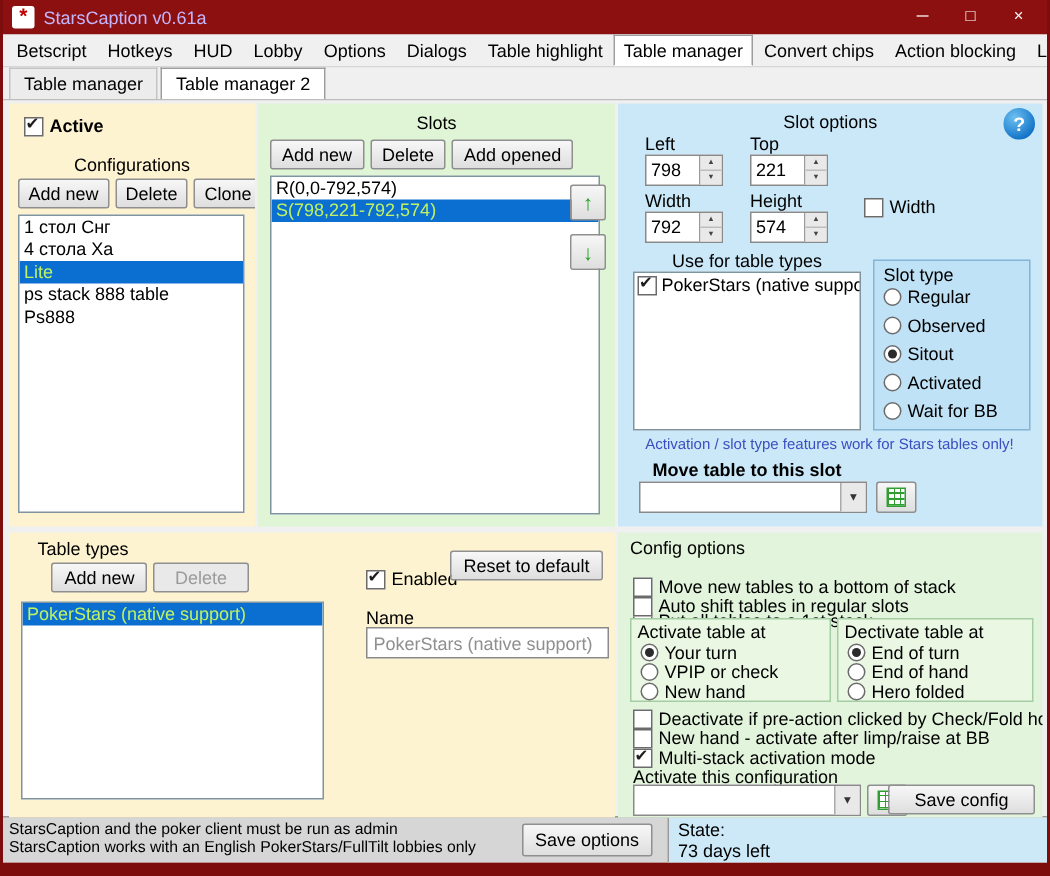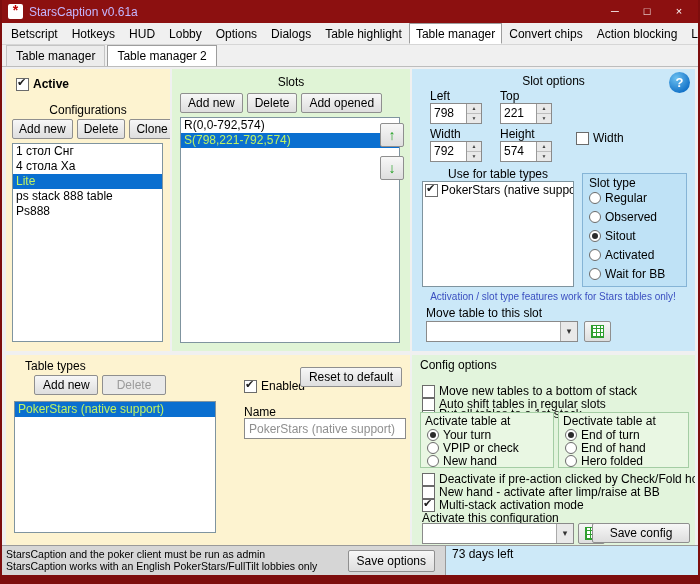--- a/index.html
+++ b/index.html
@@ -81,21 +81,21 @@
   .lbl-top{left:88px;top:20px;}  .sp-top{left:88px;top:34px;}
   .lbl-width{left:18px;top:58px;}.sp-width{left:18px;top:72px;}
   .lbl-height{left:88px;top:58px;}.sp-height{left:88px;top:72px;}
   .so-stack{left:164px;top:62px;}
   .so-usefor{left:10px;top:98px;width:152px;text-align:center;}
   .so-uselist{left:10px;top:112px;width:152px;height:106px;}
   .so-slottype{left:170px;top:104px;width:105px;height:114px;background:#bfe2f6;border:1px solid #85b4d6;}
   .st-title{left:6px;top:2px;}
   .st-r1{left:6px;top:17px;}.st-r2{left:6px;top:36px;}.st-r3{left:6px;top:55px;}.st-r4{left:6px;top:74px;}.st-r5{left:6px;top:93px;}
   .so-note{left:2px;top:222px;width:278px;text-align:center;font-size:10px;color:#3a4fc0;}
-  .so-movelbl{left:14px;top:237px;width:164px;text-align:left;}
+  .so-movelbl{left:4px;top:237px;width:164px;text-align:center;font-weight:bold;}
   .so-combo{left:14px;top:252px;}
   .so-grid{left:172px;top:252px;}
 
   
   .tt-title{left:8px;top:4px;margin-left:11px;}
   .tt-btns{left:28px;top:20px;}
   .tt-btns .btn{width:64px;}
   .tt-list{left:8px;top:46px;width:202px;height:132px;}
   .tt-enabled{left:238px;top:24px;}
   .tt-name-lbl{left:238px;top:50px;}
@@ -371,17 +371,18 @@
 
   </div>
 
   <div class="statusbar">
     <div class="status-text">
       <div>StarsCaption and the poker client must be run as admin</div>
       <div>StarsCaption works with an English PokerStars/FullTilt lobbies only</div>
     </div>
     <button class="btn status-save">Save options</button>
     <div class="state-box">
+      <div>State:</div>
       <div>73 days left</div>
     </div>
   </div>
 
 </div>
 
 </body></html>

